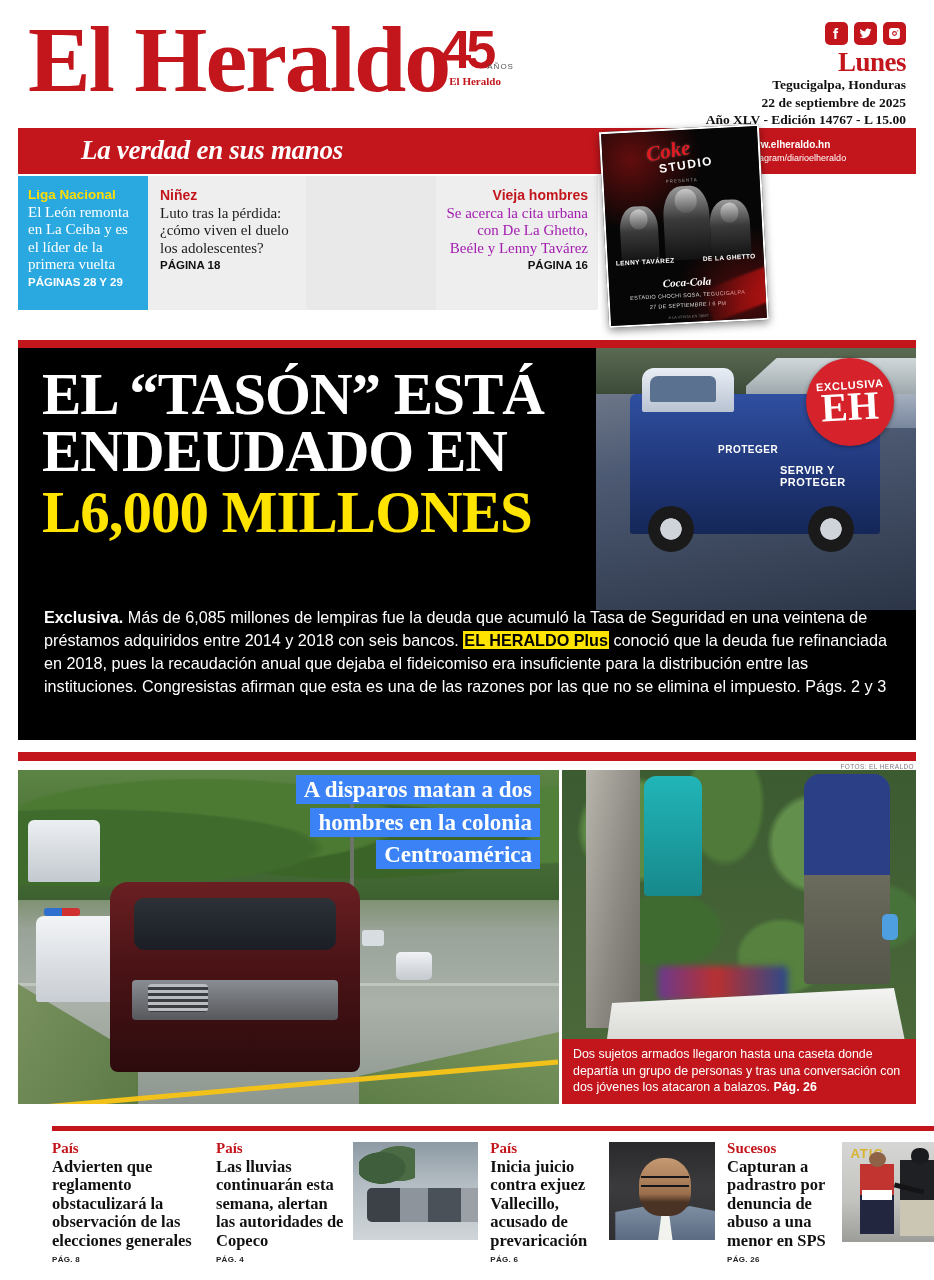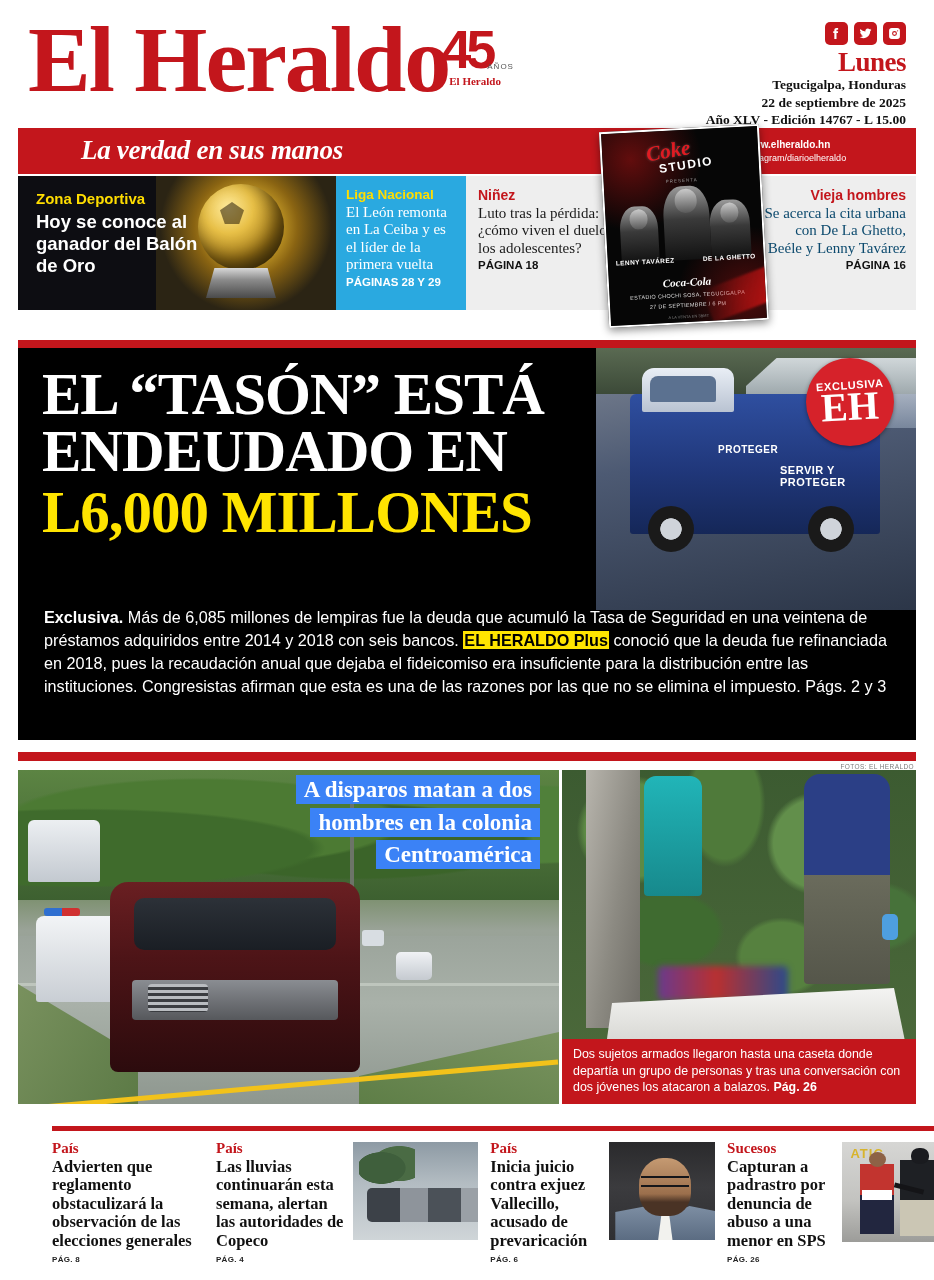--- a/index.html
+++ b/index.html
@@ -174,21 +174,21 @@
 
   .tz-d {
     width:162px; height:134px; background:#eeeeee;
     padding:11px 10px 0 8px; text-align:right;
   }
   .tz-d .kicker {
     color:#c3161c; font-family:"Liberation Sans", sans-serif;
     font-weight:bold; font-size:14px; margin-bottom:2px;
   }
   .tz-d .txt {
-    color:#0c4a6e; font-family:"Liberation Serif", serif;
+    color:#a21caf; font-family:"Liberation Serif", serif;
     font-size:15px; line-height:1.16;
   }
   .tz-d .pg {
     color:#111; font-family:"Liberation Sans", sans-serif;
     font-weight:bold; font-size:11.5px; margin-top:2px;
   }
 
   
   .concert-ad {
     position:absolute; left:604px; top:128px;
@@ -657,30 +657,20 @@
     <div class="divider"></div>
     <div class="col-b">
       <div class="w1">www.elheraldo.hn</div>
       <div>instagram/diarioelheraldo</div>
     </div>
   </div>
 </div>
 
 <div class="teasers">
 
-  <div class="tz-a">
-    <div class="ballon-img">
-      <div class="ball-sphere"></div>
-      <div class="ball-base"></div>
-    </div>
-    <div class="cap">
-      <div class="kicker">Zona Deportiva</div>
-      <div class="hl">Hoy se conoce al ganador del Balón de Oro</div>
-    </div>
-  </div>
 
   <div class="tz-b">
     <div class="kicker">Liga Nacional</div>
     <div class="txt">El León remonta en La Ceiba y es el líder de la primera vuelta</div>
     <div class="pg">PÁGINAS 28 Y 29</div>
   </div>
 
   <div class="tz-c">
     <div class="kicker">Niñez</div>
     <div class="txt">Luto tras la pérdida: ¿cómo viven el duelo los adolescentes?</div>

